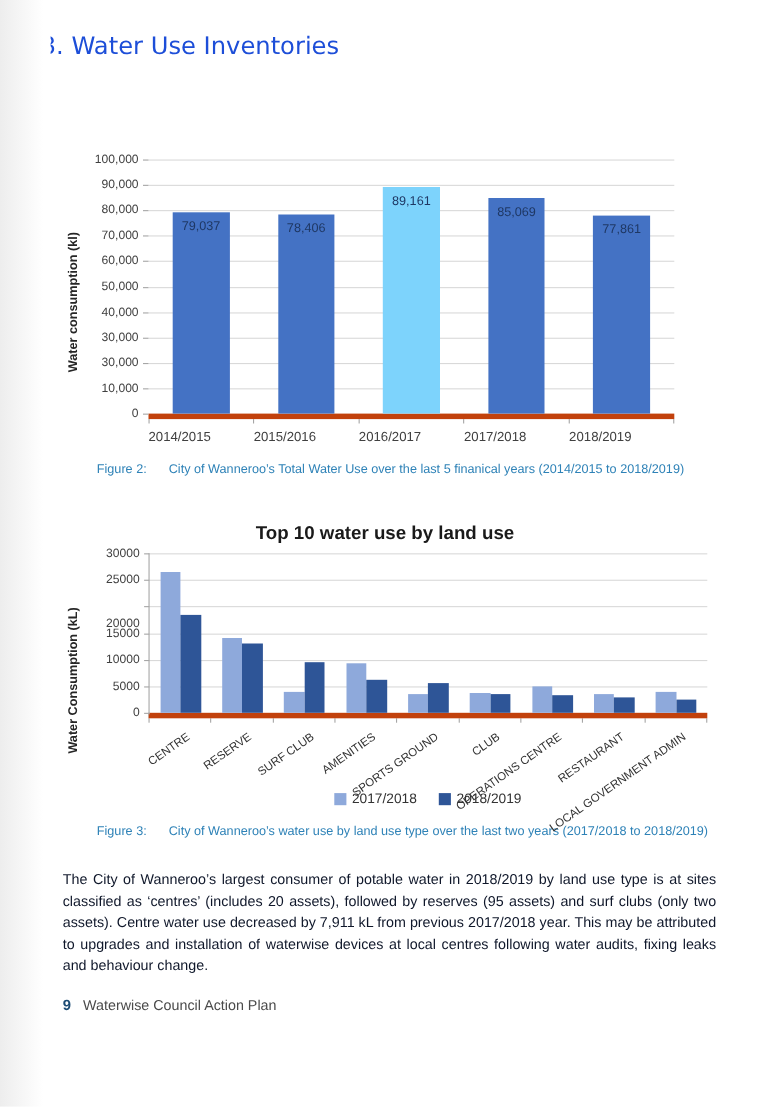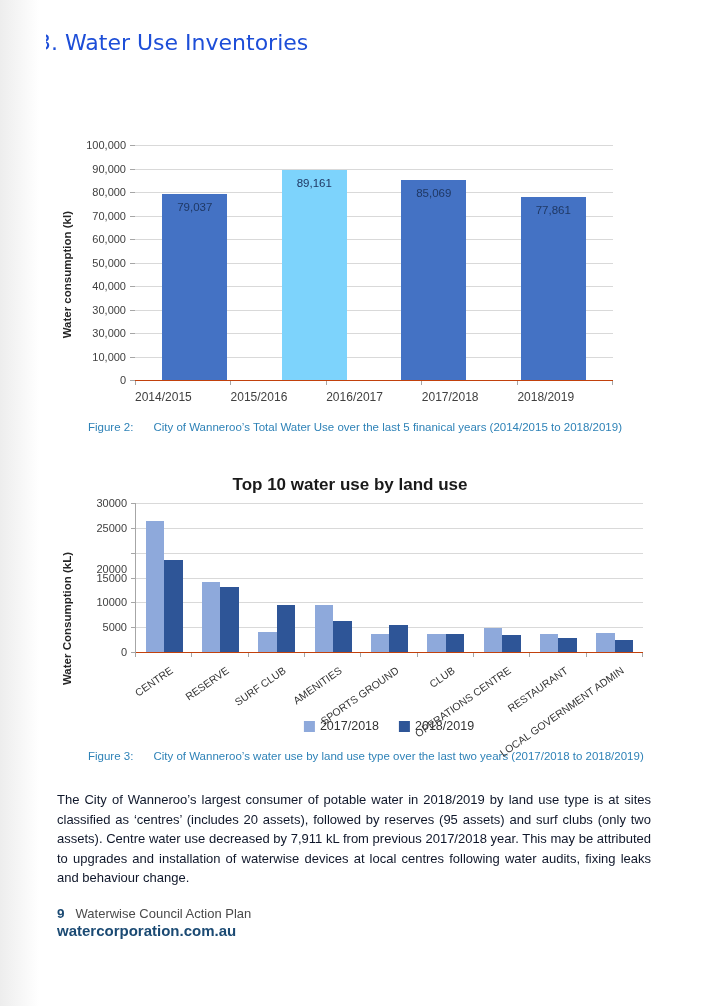--- a/index.html
+++ b/index.html
@@ -19,21 +19,21 @@
   #chart1 .chart-title { font-size:18px; }
   #chart2 { margin:42px 0 0 57px; width:586px; }
   #chart2 .chart-title { font-size:17px; }
 
   .chart-body { display:flex; margin-top:14px; }
   #chart2 .chart-body { margin-top:8px; }
   .y-axis-title { width:20px; display:flex; align-items:center; justify-content:center; }
   .y-axis-title span { transform:rotate(180deg); writing-mode:vertical-rl; font-weight:bold;
                        font-size:11.5px; color:#262626; white-space:nowrap; }
   .plot-col { flex:1; padding-left:58px; }
-  .plot { position:relative; border-bottom:1px solid #c2410c; }
+  .plot { position:relative; border-bottom:5px solid #c2410c; }
   #plot1 { height:236px; }
   #plot2 { height:150px; border-left:1px solid #a6a6a6; }
 
   .grid-line { position:absolute; left:0; right:0; height:1px; background:#d9d9d9; z-index:0; }
   .y-tick-label { position:absolute; right:100%; padding-right:9px; transform:translateY(-50%);
                   font-size:11px; color:#404040; white-space:nowrap; }
   .y-stub { position:absolute; right:100%; width:5px; height:1px; background:#a6a6a6; }
 
   .bars-row { position:absolute; left:0; right:0; top:0; bottom:0; display:flex; z-index:1; }
   .bar-slot { flex:1; display:flex; justify-content:center; align-items:flex-end; height:100%; }
@@ -117,20 +117,25 @@
           <span class="y-stub" style="top: 90%;"></span>
           <span class="y-tick-label" style="top: 100%;">0</span>
           <span class="y-stub" style="top: 100%;"></span>
           <div class="bars-row">
             <div class="bar-slot">
               <div class="bar" style="width: 54%; background: rgb(68, 114, 196); height: 79.037%;">
                 <span class="bar-value-label">79,037</span>
               </div>
             </div>
             <div class="bar-slot">
+              <div class="bar" style="width: 54%; background: rgb(68, 114, 196); height: 78.406%;">
+                <span class="bar-value-label">78,406</span>
+              </div>
+            </div>
+            <div class="bar-slot">
               <div class="bar" style="width: 54%; background: #7dd3fc; height: 89.161%;">
                 <span class="bar-value-label">89,161</span>
               </div>
             </div>
             <div class="bar-slot">
               <div class="bar" style="width: 54%; background: rgb(68, 114, 196); height: 85.069%;">
                 <span class="bar-value-label">85,069</span>
               </div>
             </div>
             <div class="bar-slot">
@@ -271,14 +276,13 @@
   <span>City of Wanneroo’s water use by land use type over the last two years (2017/2018 to 2018/2019)</span>
 </div>
 
 <p class="body-paragraph">The City of Wanneroo’s largest consumer of potable water in 2018/2019 by land use type is at sites classified as ‘centres’ (includes 20 assets), followed by reserves (95 assets) and surf clubs (only two assets). Centre water use decreased by 7,911 kL from previous 2017/2018 year. This may be attributed to upgrades and installation of waterwise devices at local centres following water audits, fixing leaks and behaviour change.</p>
 
 <div class="footer">
   <div class="footer-line1">
     <span class="footer-page-number">9</span>
     <span>Waterwise Council Action Plan</span>
   </div>
-  <div class="footer-url">watercorporation.com.au</div>
 </div>
 
 </body></html>

